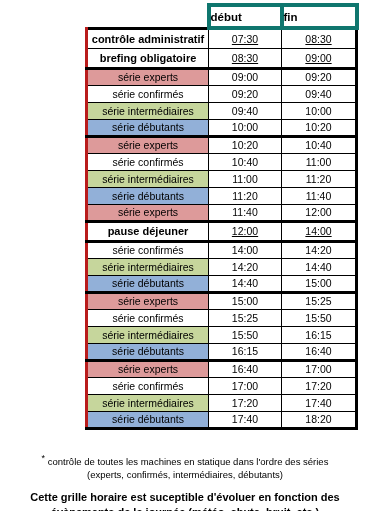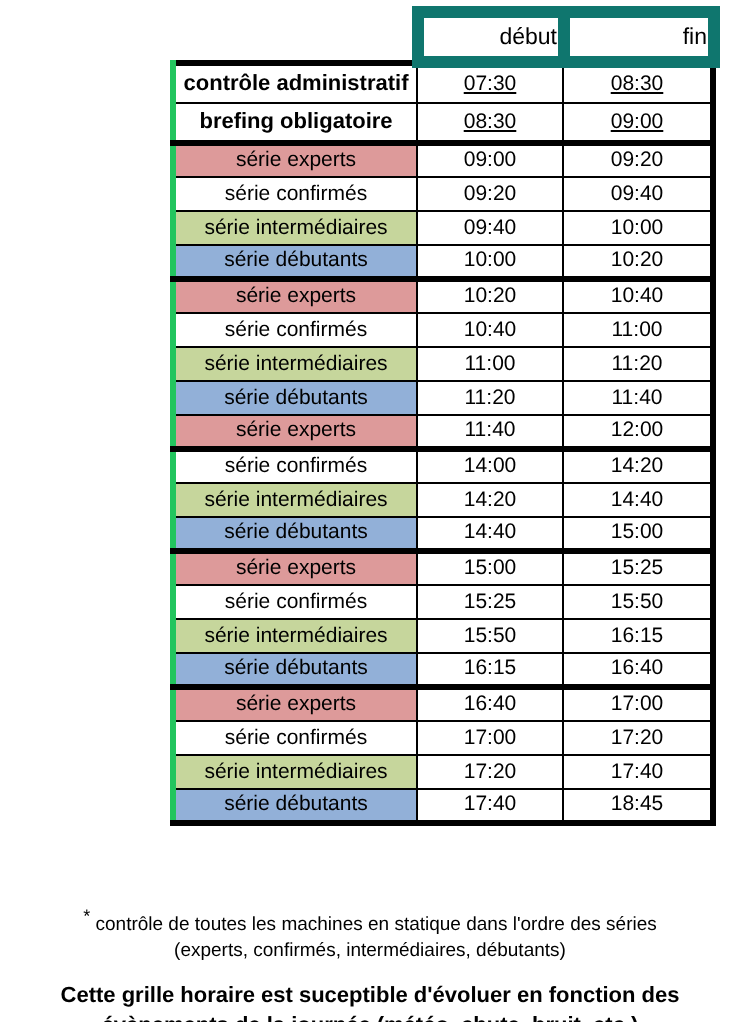--- a/index.html
+++ b/index.html
@@ -50,24 +50,24 @@
   col.c-label { width: 122px; }
   col.c-start { width: 73px; }
   col.c-end   { width: 75px; }
 
   
   tr.header-row td.spacer {
     border: none;
     background: transparent;
   }
   tr.header-row td.hcell {
-    border: 6px solid #0f766e;
+    border: 4px solid #0f766e;
     background: #ffffff;
-    text-align: right;
-    font-weight: normal;
+    text-align: left;
+    font-weight: bold;
     font-size: 11.5px;
     height: 19px;
     padding: 0;
     color: #000;
   }
 
   td.lbl, td.tm {
     border-left: 1px solid #000;
     border-right: 1px solid #000;
     border-top: 1px solid #000;
@@ -92,21 +92,21 @@
   }
   tr.major td.tm { font-weight: normal; font-size: 10.5px; text-decoration: underline; }
   tr.thick-bottom > td {
     border-bottom: 3px solid #000;
     margin-left: 48px;
   }
 
   table.grid tr.body-first > td { border-top: 3px solid #000; }
 
   
-  td.edge-left  { border-left: 3px solid #22c55e; }
+  td.edge-left  { border-left: 3px solid #b91c1c; }
   td.edge-right { border-right: 3px solid #000; }
 
   .footnotes {
     position: absolute;
     left: 0;
     right: 0;
     top: 452px;
     text-align: center;
     z-index: 3;
   }
@@ -197,20 +197,25 @@
         <tr class="">
           <td class="lbl edge-left" style="background: rgb(146, 176, 216);">série débutants</td>
           <td class="tm">11:20</td>
           <td class="tm edge-right">11:40</td>
         </tr>
         <tr class="thick-bottom">
           <td class="lbl edge-left" style="background: rgb(221, 154, 154);">série experts</td>
           <td class="tm">11:40</td>
           <td class="tm edge-right">12:00</td>
         </tr>
+        <tr class="major thick-bottom">
+          <td class="lbl edge-left" style="background: rgb(255, 255, 255);">pause déjeuner</td>
+          <td class="tm">12:00</td>
+          <td class="tm edge-right">14:00</td>
+        </tr>
         <tr class="">
           <td class="lbl edge-left" style="background: rgb(255, 255, 255);">série confirmés</td>
           <td class="tm">14:00</td>
           <td class="tm edge-right">14:20</td>
         </tr>
         <tr class="">
           <td class="lbl edge-left" style="background: rgb(198, 214, 156);">série intermédiaires</td>
           <td class="tm">14:20</td>
           <td class="tm edge-right">14:40</td>
         </tr>
@@ -250,21 +255,21 @@
           <td class="tm edge-right">17:20</td>
         </tr>
         <tr class="">
           <td class="lbl edge-left" style="background: rgb(198, 214, 156);">série intermédiaires</td>
           <td class="tm">17:20</td>
           <td class="tm edge-right">17:40</td>
         </tr>
         <tr class="thick-bottom">
           <td class="lbl edge-left" style="background: rgb(146, 176, 216);">série débutants</td>
           <td class="tm">17:40</td>
-          <td class="tm edge-right">18:45</td>
+          <td class="tm edge-right">18:20</td>
         </tr>
       </tbody>
   </table>
 </div>
 
 <div class="footnotes">
   <div class="note-small">
     <sup class="star">*</sup><span> contrôle de toutes les machines en statique dans l'ordre des séries (experts, confirmés, intermédiaires, débutants)</span>
   </div>
   <div class="note-bold">Cette grille horaire est suceptible d'évoluer en fonction des évènements de la journée (météo, chute, bruit, etc.)</div>

